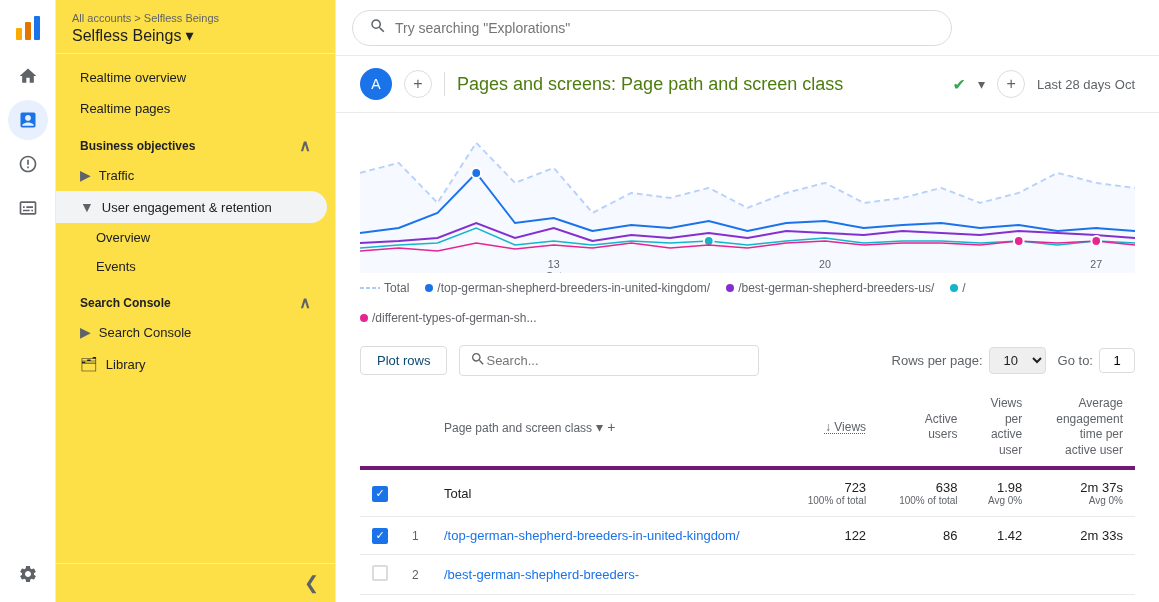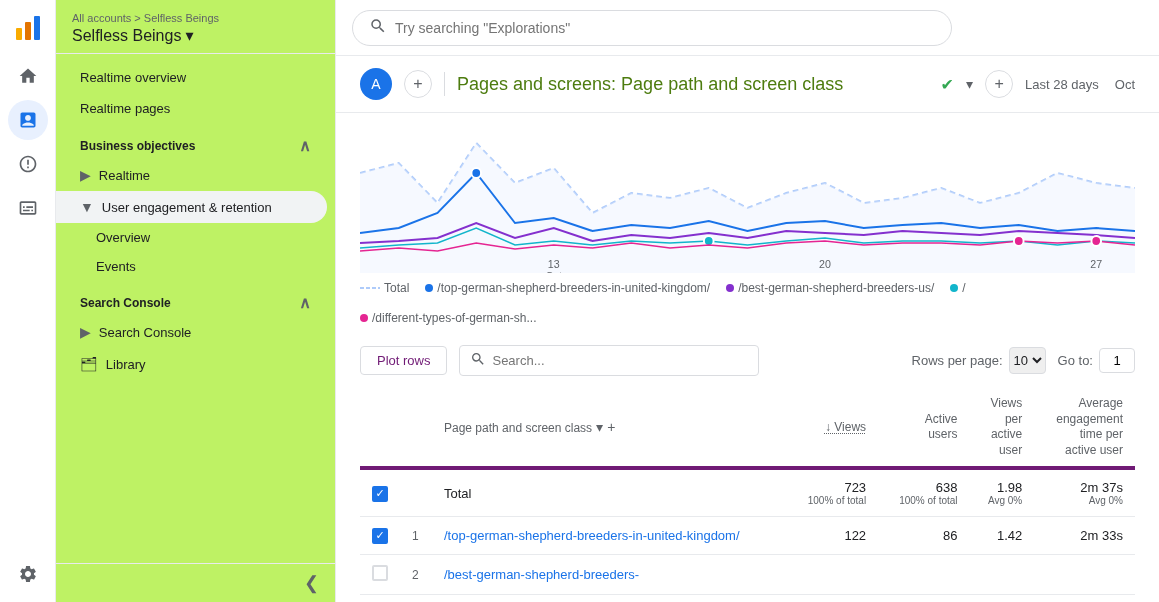--- a/index.html
+++ b/index.html
@@ -28,21 +28,21 @@
       display: flex; align-items: center; justify-content: center;
       cursor: pointer;
       color: #5f6368;
     }
     .rail-icon.active { background: #e8f0fe; color: #1a73e8; }
     .rail-icon-bottom { margin-top: auto; margin-bottom: 8px; }
 
     
     .sidebar {
       width: 280px;
-      background: #bef264;
+      background: #fde047;
       border-right: 1px solid #e8eaed;
       overflow-y: auto;
       flex-shrink: 0;
       display: flex;
       flex-direction: column;
     }
     .sidebar-header {
       padding: 12px 16px 8px;
       border-bottom: 1px solid #e8eaed;
     }
@@ -168,21 +168,21 @@
       font-size: 18px;
       font-weight: 400;
       color: #4d7c0f;
       flex: 1;
     }
     .date-range {
       font-size: 13px;
       color: #5f6368;
       display: flex;
       align-items: center;
-      gap: 16px;
+      gap: 4px;
     }
 
     
     .chart-container {
       padding: 0 24px;
       background: #fff;
     }
     .legend-bar {
       display: flex;
       align-items: center;
@@ -212,40 +212,40 @@
       display: flex;
       align-items: center;
       gap: 12px;
       padding: 12px 0;
     }
     .plot-rows-btn {
       border: 1px solid #dadce0;
       border-radius: 4px;
       padding: 6px 16px;
       font-size: 13px;
-      color: #701a75;
+      color: #0c4a6e;
       cursor: pointer;
       background: #fff;
     }
     .table-search {
-      display: flex; align-items: center; gap: 6px;
+      display: flex; align-items: center; 
       border: 1px solid #dadce0;
       border-radius: 4px;
       padding: 5px 10px;
       flex: 1;
       max-width: 300px;
     }
     .table-search input { border: none; outline: none; font-size: 13px; color: #5f6368; background: transparent; width: 100%; }
     .rows-per-page {
       display: flex; align-items: center; gap: 6px;
       margin-left: auto;
       font-size: 13px; color: #5f6368;
     }
     .rows-select {
-      border: 1px solid #dadce0; border-radius: 4px; padding: 4px 0;
+      border: 1px solid #dadce0; border-radius: 4px; padding: 4px 10px;
       font-size: 13px; color: #202124; cursor: pointer;
     }
     .goto-page {
       display: flex; align-items: center; gap: 6px;
       font-size: 13px; color: #5f6368;
     }
     .goto-input {
       width: 36px; border: 1px solid #dadce0; border-radius: 4px;
       padding: 4px; text-align: center; font-size: 13px;
     }
@@ -355,21 +355,21 @@
       <span>Realtime pages</span>
     </div>
 
     <div class="section-header">
       <span>Business objectives</span>
       <span class="chevron">∧</span>
     </div>
 
     <div class="nav-item" style="padding-left: 24px;">
       <span class="expand-icon">▶</span>
-      <span>Realtime</span>
+      <span>Traffic</span>
     </div>
 
     <div class="nav-item" style="padding-left: 24px; background: #f1f3f4;">
       <span class="expand-icon">▼</span>
       <span>User engagement &amp; retention</span>
     </div>
 
     <div class="nav-sub">
       <div class="nav-sub-item">
         <span>Overview</span>

